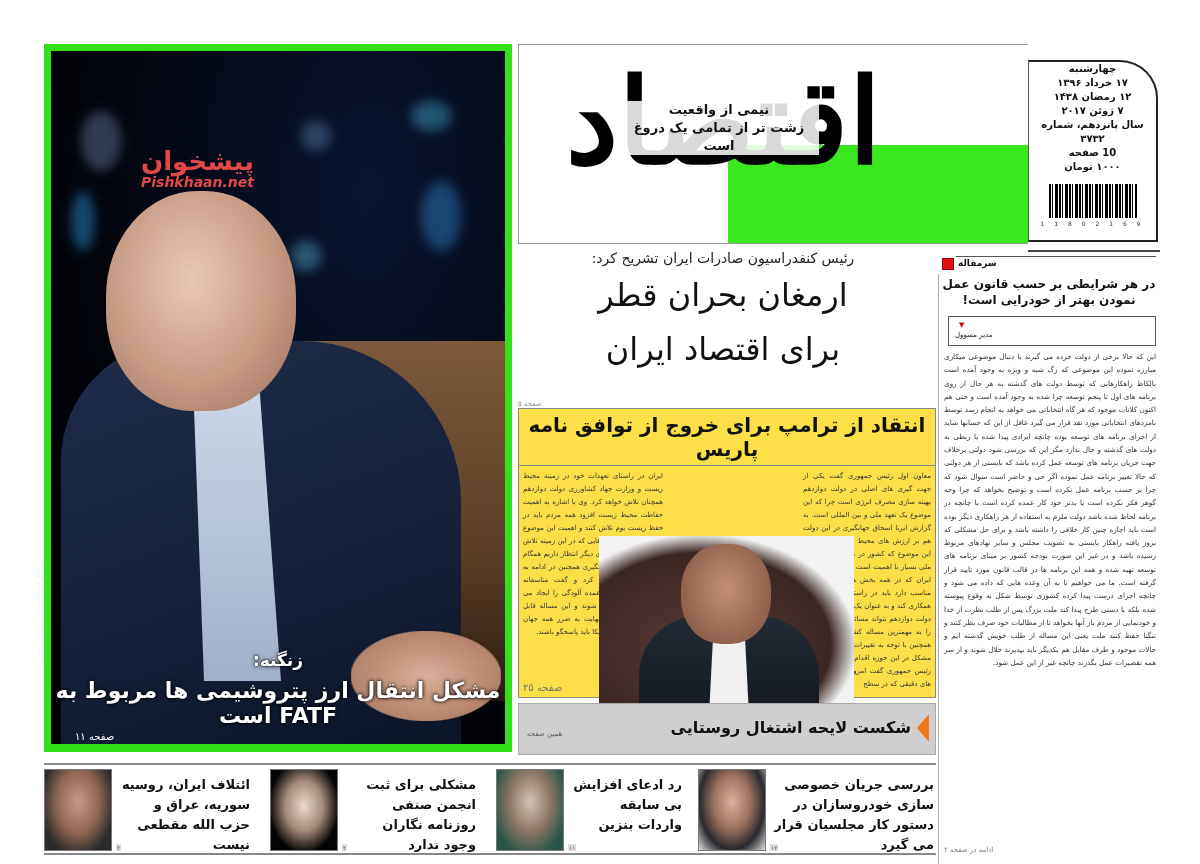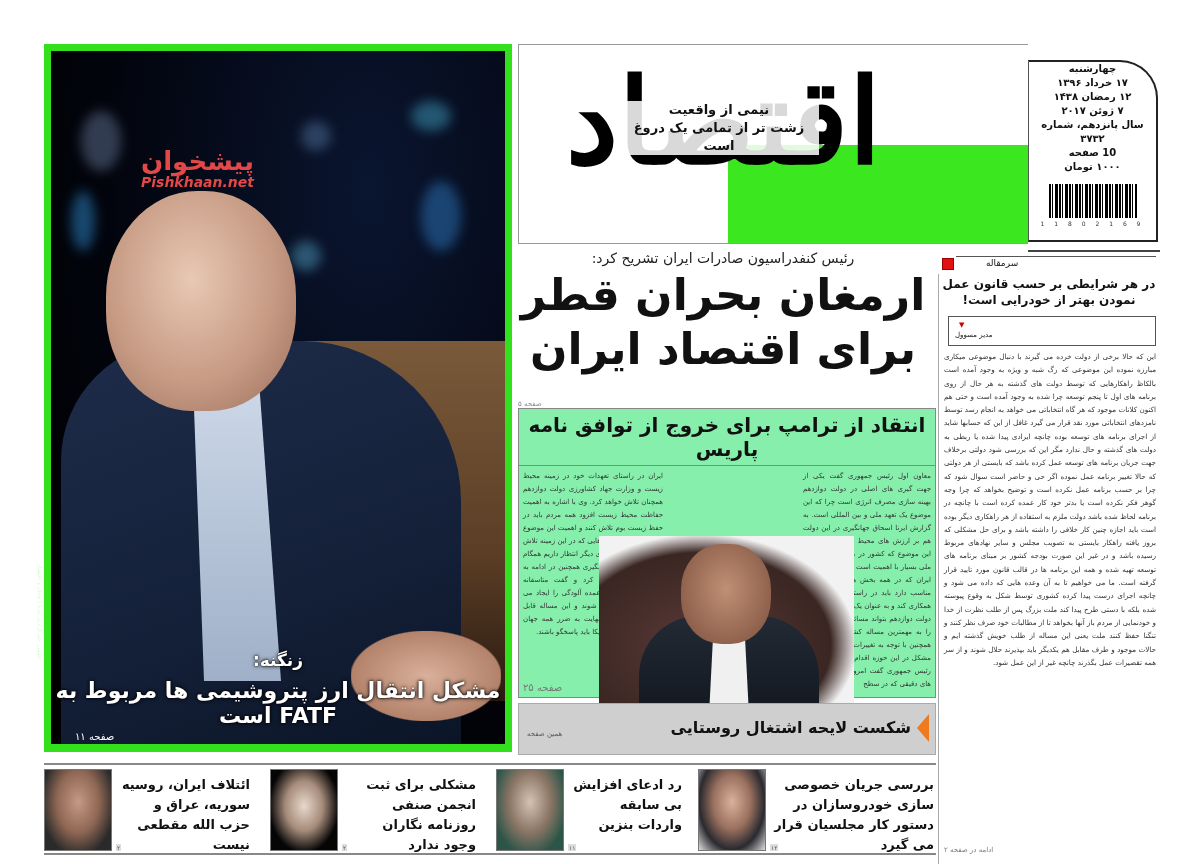--- a/index.html
+++ b/index.html
@@ -93,29 +93,29 @@
       margin: 10px auto 0; width: 88px; height: 34px;
       background: repeating-linear-gradient(90deg, #000 0 2px, #fff 2px 3px, #000 3px 4px, #fff 4px 6px, #000 6px 9px, #fff 9px 10px);
     }
     .barcode-num { font-size: 6px; letter-spacing: 4px; color: #333; margin-top: 2px; direction: ltr; }
     .info-rule { position: absolute; left: 1028px; top: 250px; width: 132px; height: 2px; background: #444; }
 
     
     .lead { position: absolute; left: 518px; top: 250px; width: 410px; text-align: center; direction: rtl; }
     .lead .kicker { font-size: 14px; color: #222; margin-bottom: 2px; }
     .lead .headline {
-      font-family: "DejaVu Sans", sans-serif; font-weight: bold; font-size: 44px; line-height: 54px;
+      font-family: "DejaVu Sans", sans-serif; font-weight: normal; font-size: 32px; line-height: 54px;
       letter-spacing: -1px;
     }
     .lead-page { position: absolute; left: 518px; top: 400px; font-size: 7px; color: #888; }
 
     
     .story2 {
       position: absolute; left: 518px; top: 408px; width: 418px; height: 290px;
-      border: 1px solid #888; background: #86efac;
+      border: 1px solid #888; background: #fde047;
     }
     .story2 .title {
       font-size: 20px; font-weight: bold; text-align: center; direction: rtl; padding: 4px 0;
       border-bottom: 1px solid #888;
     }
     .story2 .body { position: relative; height: 250px; }
     .col-text {
       position: absolute; top: 4px; width: 120px; direction: rtl; font-size: 7px; line-height: 13px;
       color: #333; text-align: justify;
     }
@@ -149,21 +149,21 @@
     .banner .arrow {
       position: absolute; right: 6px; top: 10px; width: 0; height: 0;
       border-top: 14px solid transparent; border-bottom: 14px solid transparent; border-right: 12px solid #f07a1e;
     }
     .banner .page { position: absolute; left: 8px; top: 26px; font-size: 7px; color: #555; direction: rtl; }
 
     
     .editorial { position: absolute; left: 938px; top: 254px; width: 222px; height: 610px; }
     .ed-top-rule { position: absolute; left: 18px; top: 2px; width: 200px; height: 1px; background: #555; }
     .ed-red { position: absolute; left: 4px; top: 4px; width: 12px; height: 12px; background: #e41010; border: 1px solid #900; }
-    .ed-label { position: absolute; left: 20px; top: 4px; font-size: 9px; font-weight: normal; direction: rtl; margin-left: 28px; }
+    .ed-label { position: absolute; left: 20px; top: 4px; font-size: 9px; font-weight: bold; direction: rtl; }
     .ed-title {
       position: absolute; left: 0; right: 0; top: 22px; text-align: center; direction: rtl;
       font-size: 12px; font-weight: bold; line-height: 16px;
     }
     .ed-author-box {
       position: absolute; left: 10px; top: 62px; width: 208px; height: 30px;
       border-left: 1px solid #555; border-top: 1px solid #555; border-bottom: 1px solid #555; border-right: 1px solid #555;
     }
     .ed-author-box .pin { position: absolute; left: 10px; top: 4px; color: #c00; font-size: 7px; }
     .ed-author-box .author { position: absolute; left: 6px; top: 14px; font-size: 7px; direction: rtl; }

